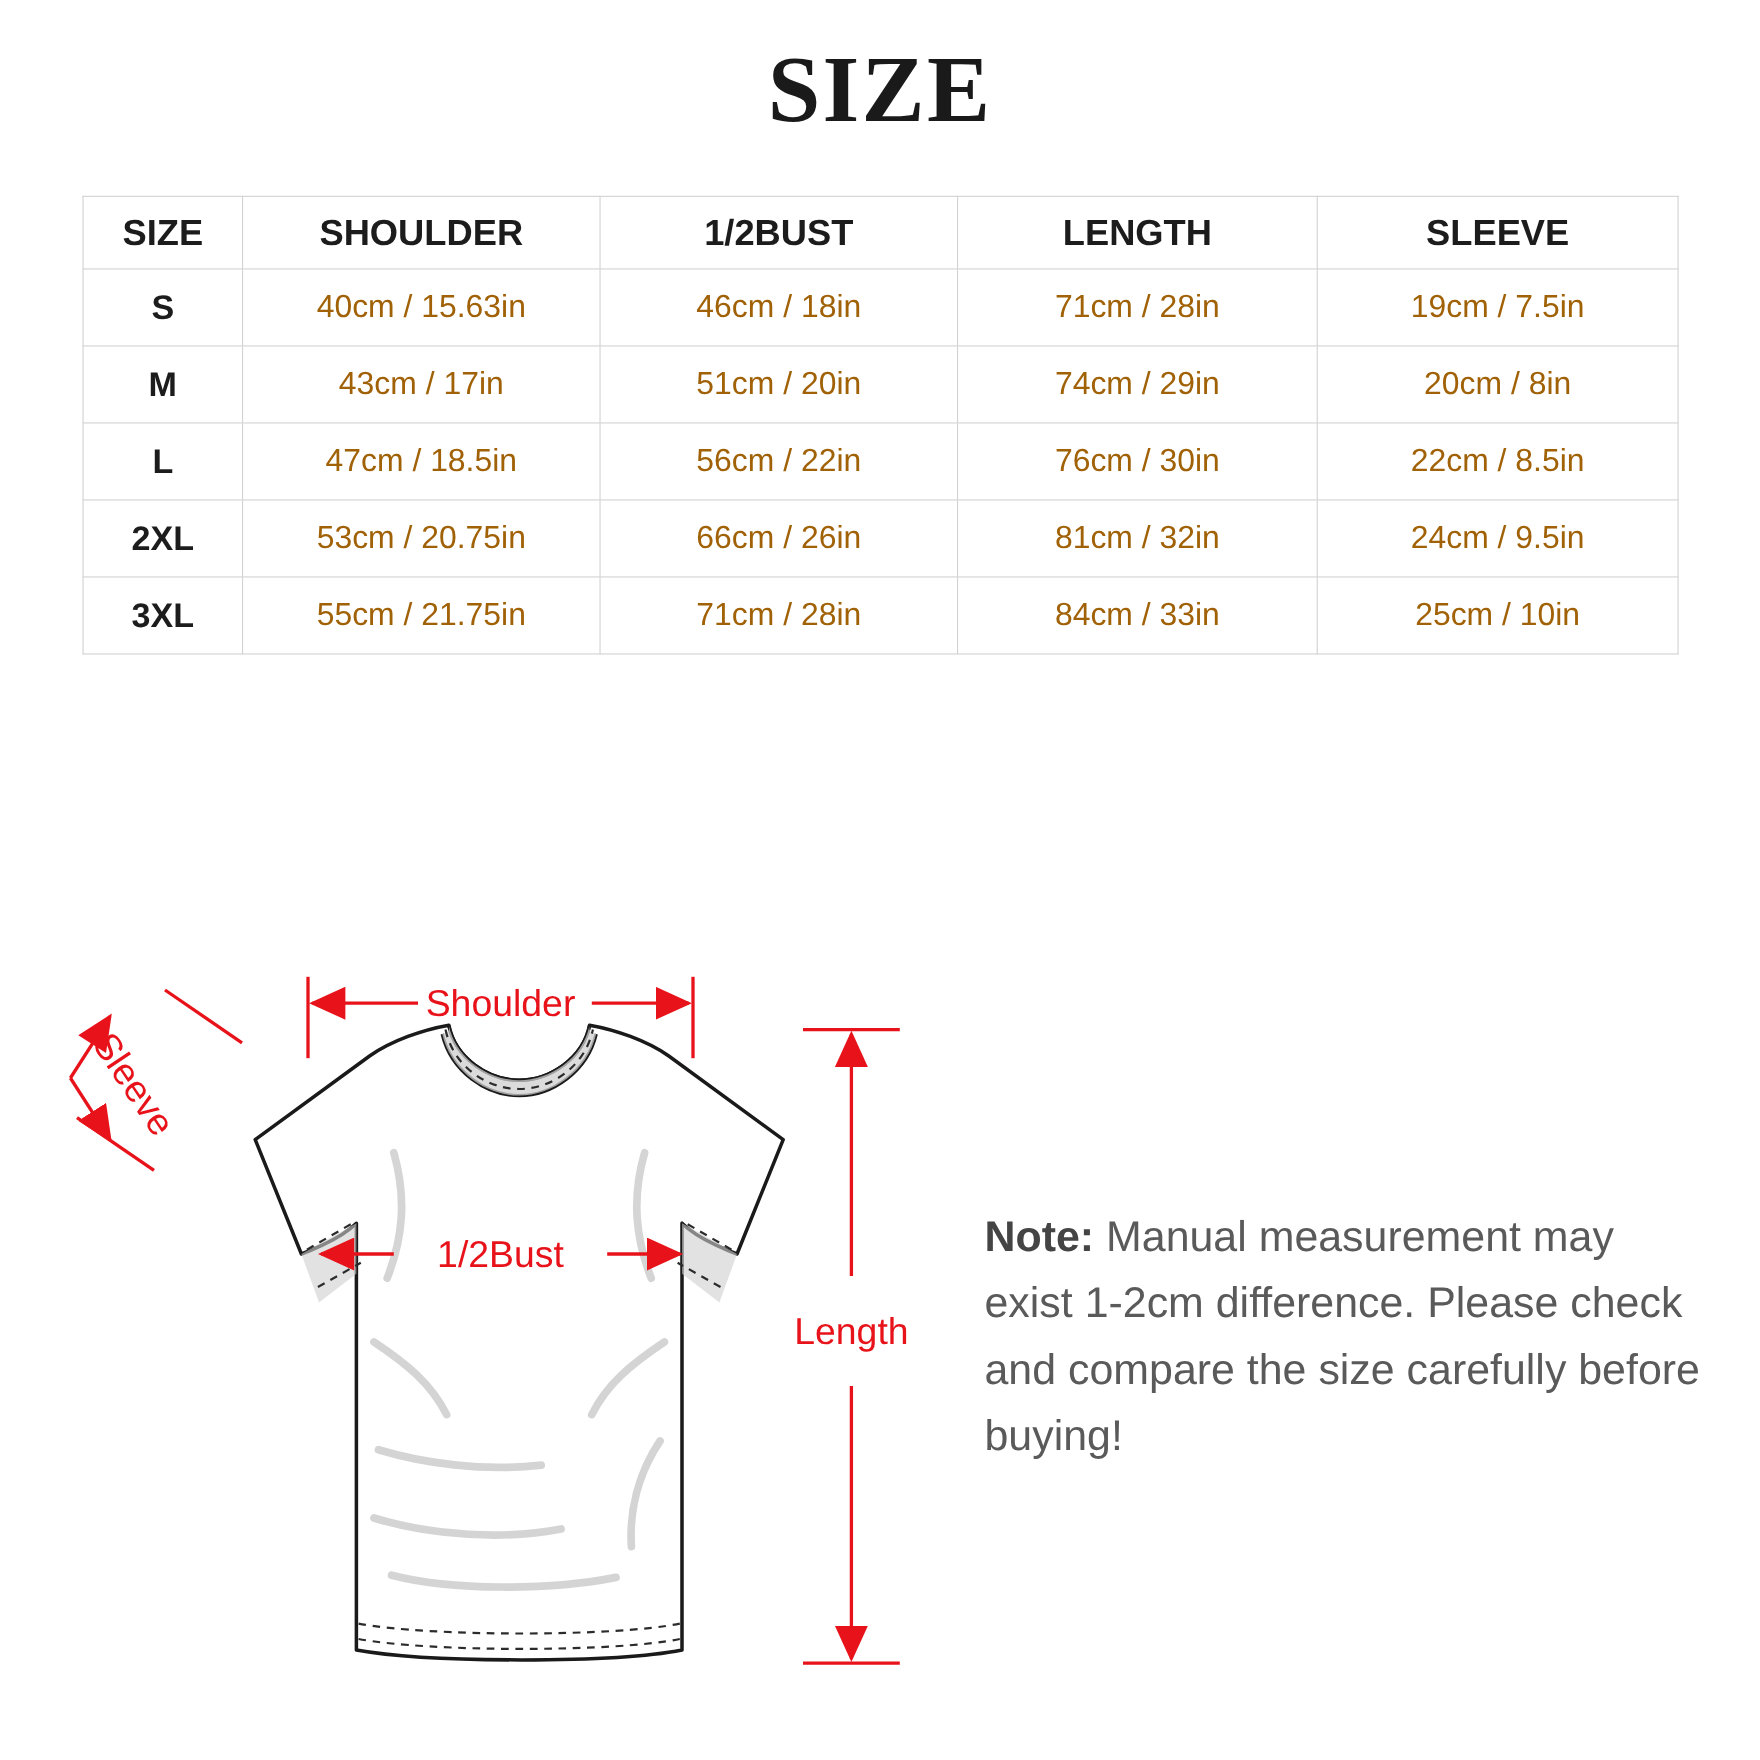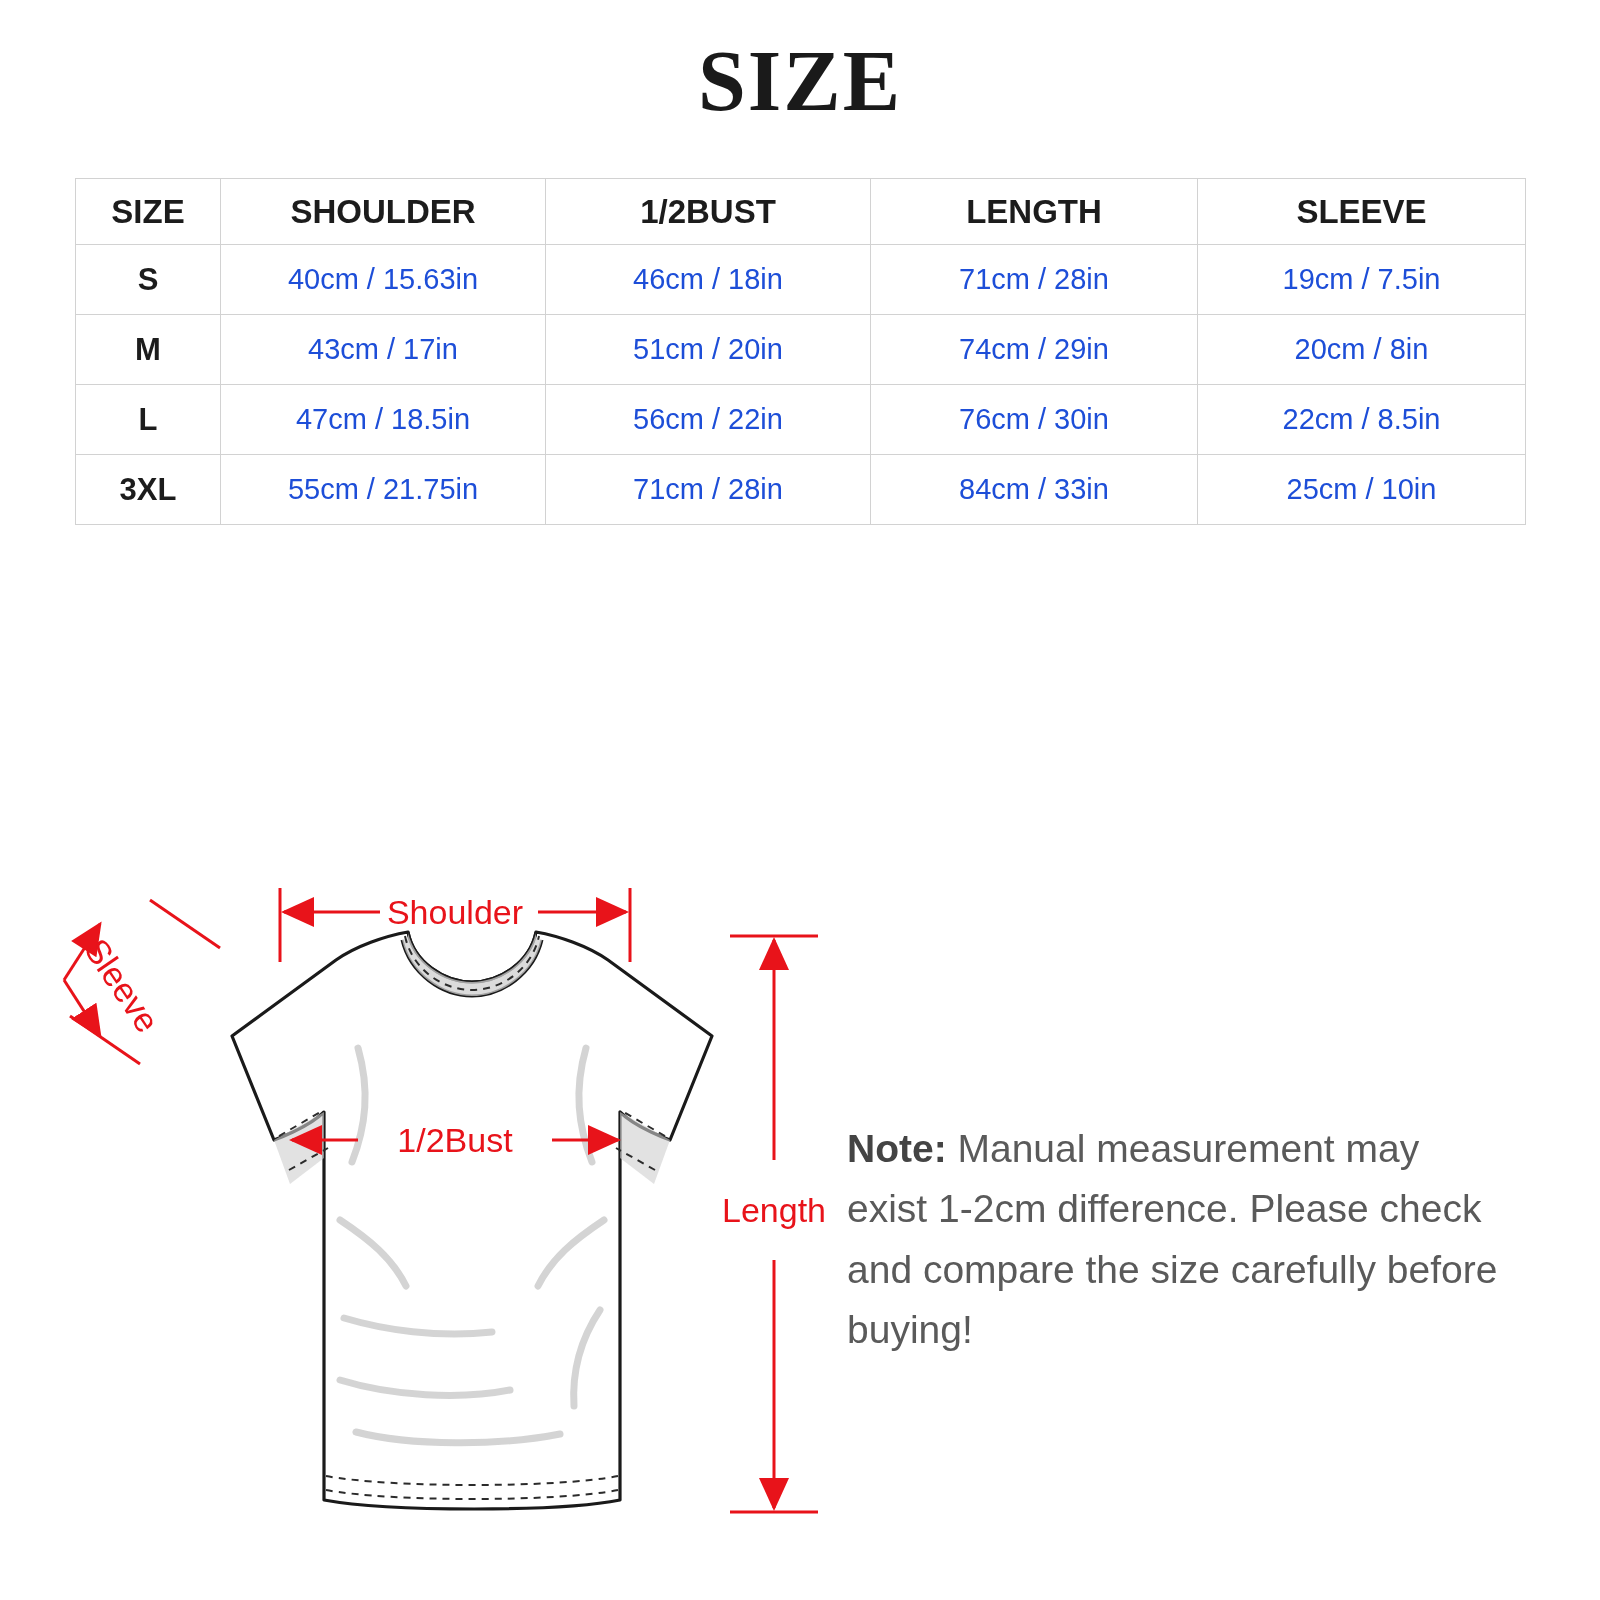--- a/index.html
+++ b/index.html
@@ -52,45 +52,44 @@
     height: 66px;
   }
   #size-table tbody td.size-cell {
     font-size: 31px;
     font-weight: bold;
     color: #1c1c1c;
   }
   #size-table tbody td.val {
     font-size: 29px;
     font-weight: normal;
-    color: #1d4ed8;
+    color: #a16207;
   }
   col.c0 { width: 145px; }
   col.c1 { width: 325px; }
   col.c2 { width: 325px; }
   col.c3 { width: 327px; }
   col.c4 { width: 328px; }
 
   
   #diagram {
     position: absolute;
     top: 840px; left: 40px;
     width: 830px; height: 730px;
   }
   #diagram svg { display: block; }
 
   
   #note {
     position: absolute;
-    top: 1095px; left: 847px;
+    top: 1095px; left: 895px;
     width: 660px;
     font-size: 39px;
     line-height: 1.55;
     color: #5a5a5a;
-    margin-top: 24px;
   }
   #note .note-label {
     font-weight: bold;
     color: #444444;
   }
 </style>
 </head>
 <body>
 
 <div id="page">
@@ -128,20 +127,27 @@
         <td class="val">51cm / 20in</td>
         <td class="val">74cm / 29in</td>
         <td class="val">20cm / 8in</td>
       </tr>
       <tr>
         <td class="size-cell">L</td>
         <td class="val">47cm / 18.5in</td>
         <td class="val">56cm / 22in</td>
         <td class="val">76cm / 30in</td>
         <td class="val">22cm / 8.5in</td>
+      </tr>
+      <tr>
+        <td class="size-cell">2XL</td>
+        <td class="val">53cm / 20.75in</td>
+        <td class="val">66cm / 26in</td>
+        <td class="val">81cm / 32in</td>
+        <td class="val">24cm / 9.5in</td>
       </tr>
       <tr>
         <td class="size-cell">3XL</td>
         <td class="val">55cm / 21.75in</td>
         <td class="val">71cm / 28in</td>
         <td class="val">84cm / 33in</td>
         <td class="val">25cm / 10in</td>
       </tr>
     </tbody>
   </table>

